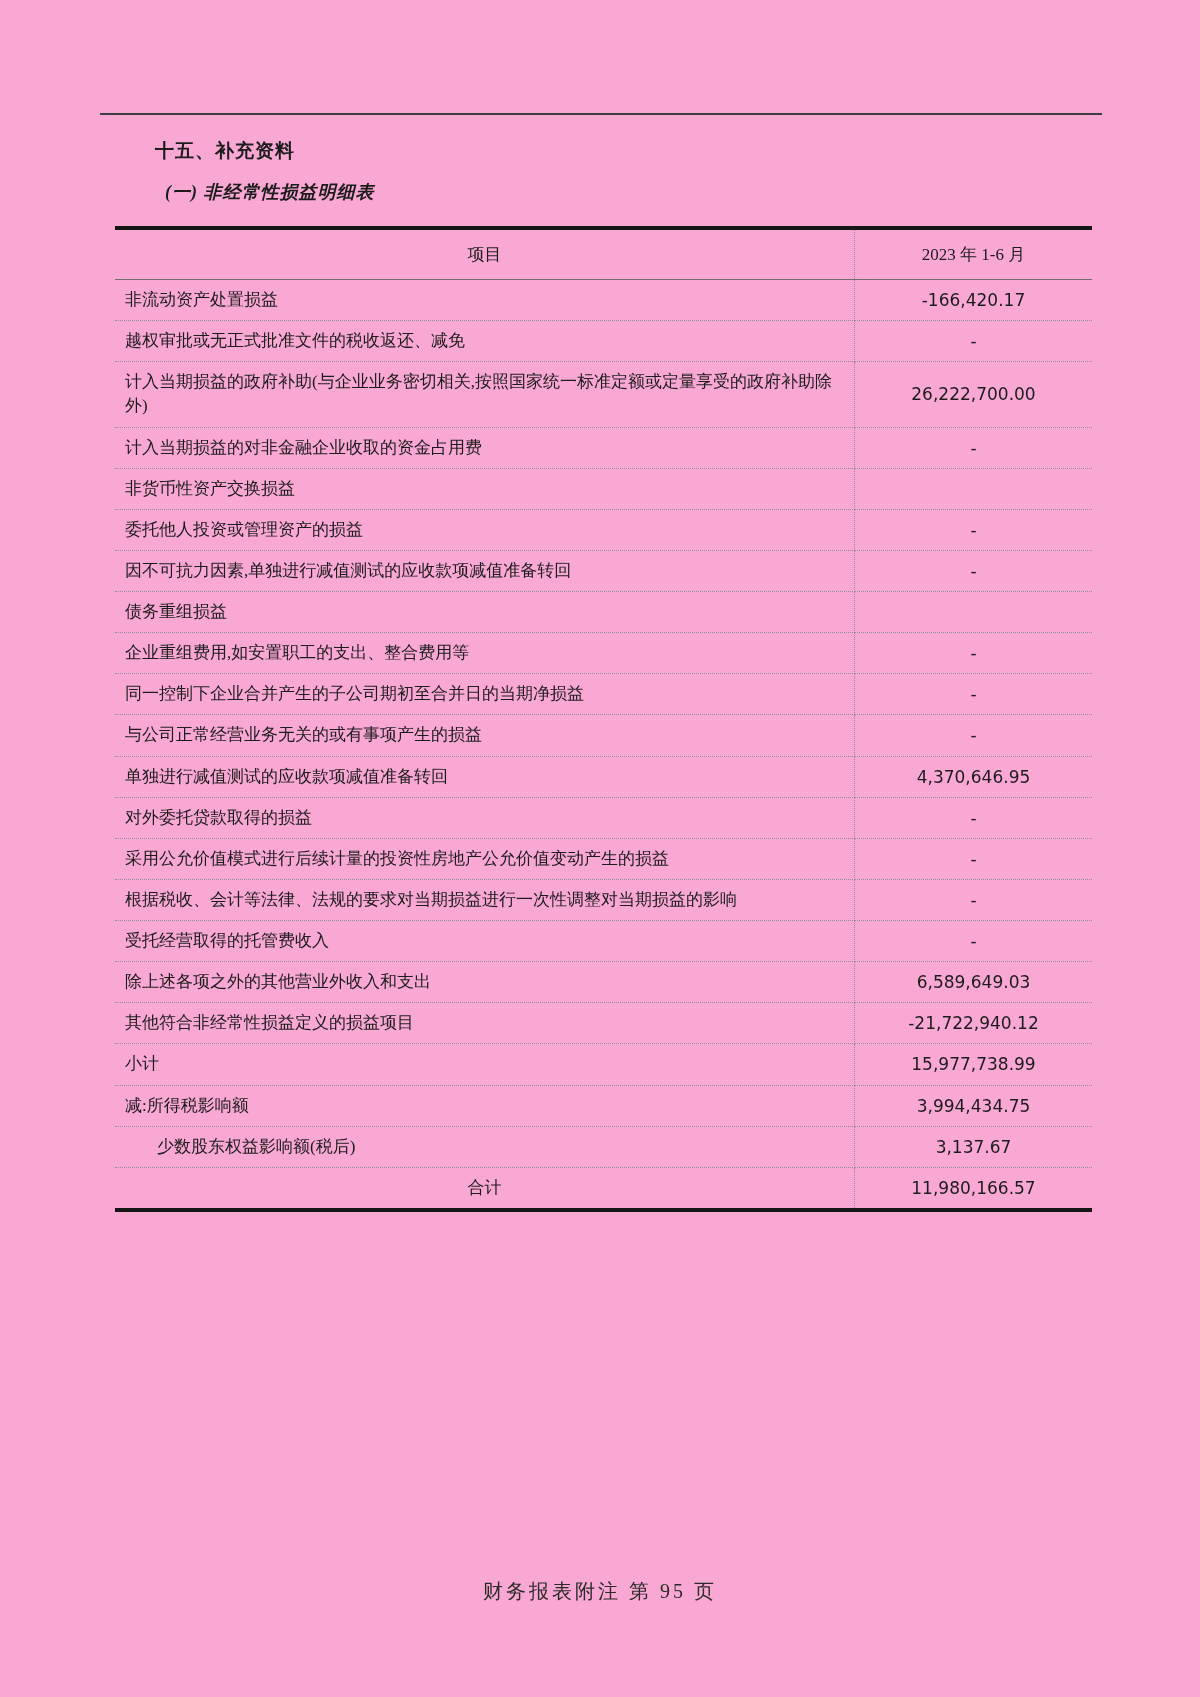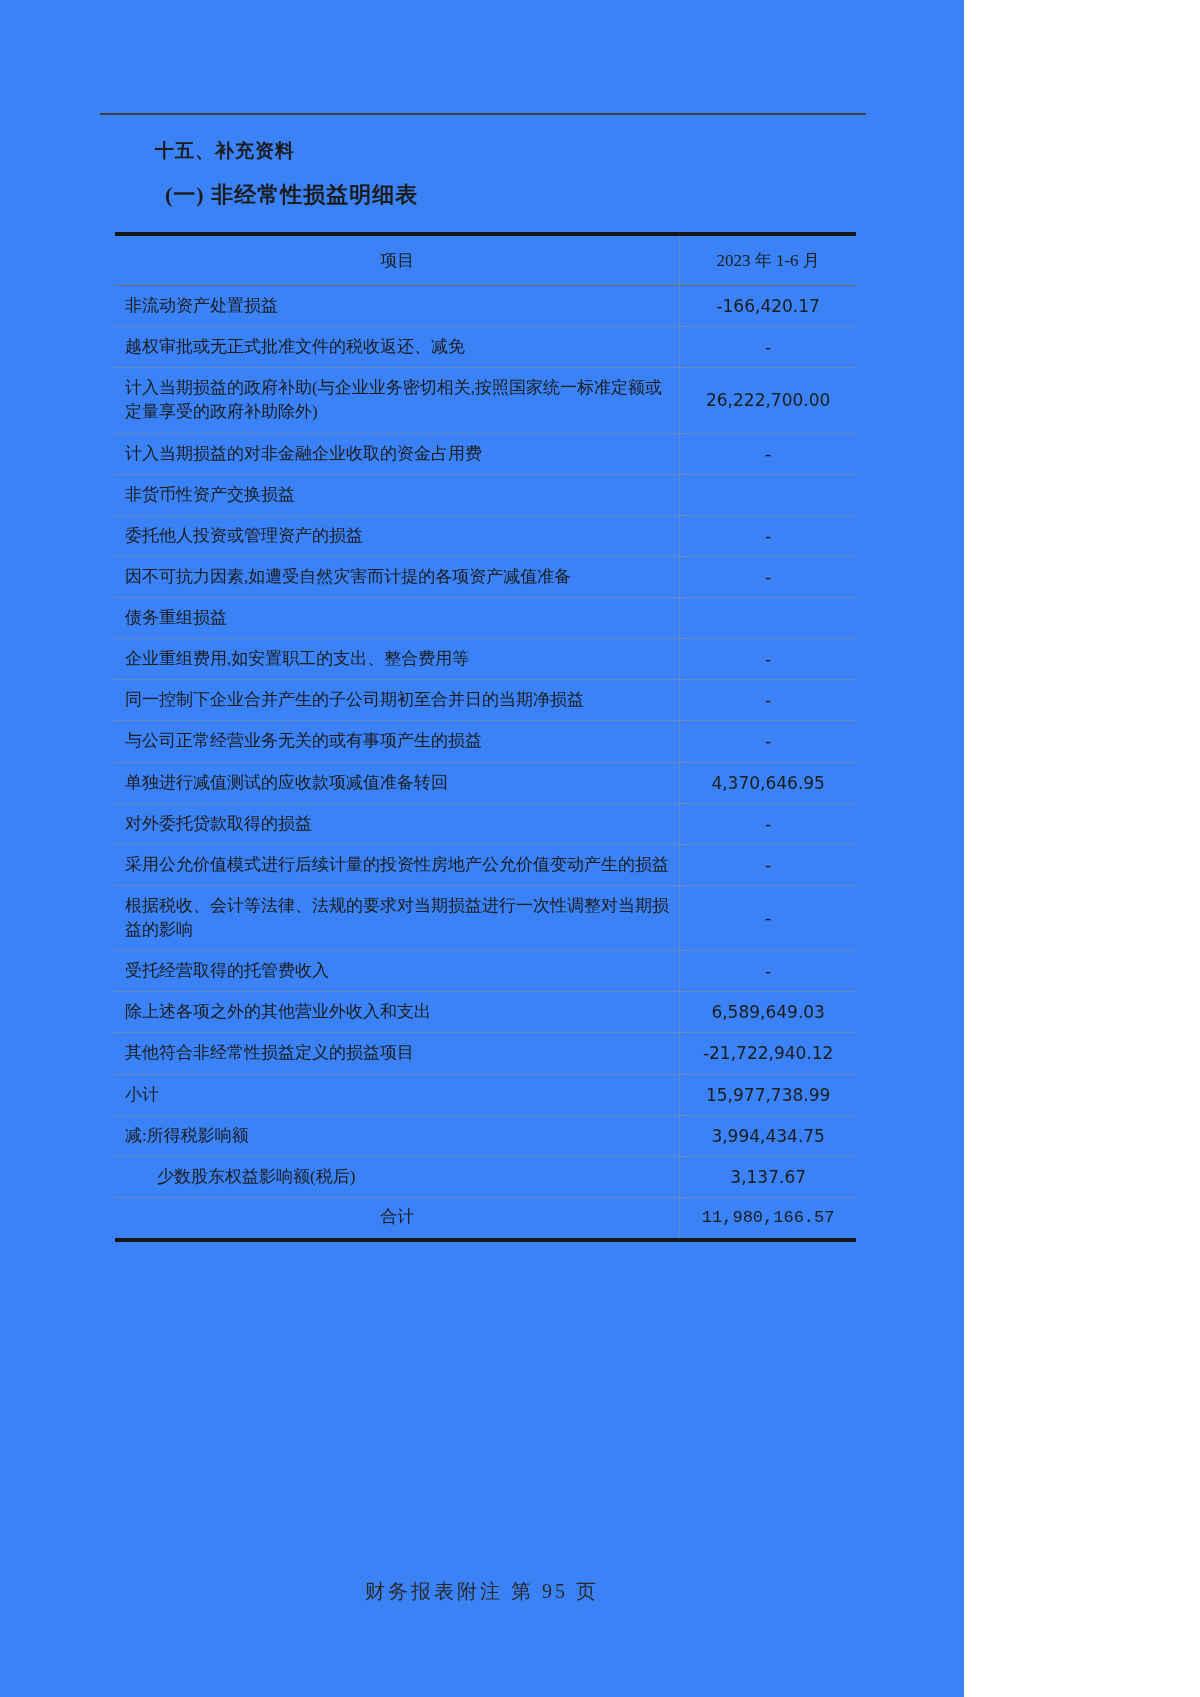--- a/index.html
+++ b/index.html
@@ -1,43 +1,44 @@
 <!DOCTYPE html>
 <html><head>
 <meta charset="utf-8">
 <style>
   html, body { margin: 0; padding: 0; background: #ffffff; }
   .page {
     position: relative;
-    width: 964px;
+    width: 1200px;
     height: 1697px;
-    background: #3b82f6;
+    background: #f9a8d4;
     font-family: "Liberation Serif", "DejaVu Serif", serif;
     color: #1c1c1c;
     overflow: hidden;
   }
   .top-rule {
     position: absolute;
     left: 100px;
     right: 98px;
     top: 113px;
     border-top: 2px solid #3f3f3f;
   }
   .content { padding: 138px 108px 0 115px; }
   .section-title {
     margin: 0 0 0 40px;
     font-size: 19px;
     font-weight: bold;
     letter-spacing: 1px;
   }
   .table-title {
     margin: 16px 0 22px 50px;
-    font-size: 22px;
+    font-size: 18px;
     font-weight: bold;
     letter-spacing: 1px;
+    font-style: italic;
   }
   table.fin {
     width: 100%;
     border-collapse: collapse;
     border-top: 4px solid #161616;
     border-bottom: 4px solid #161616;
     table-layout: fixed;
   }
   table.fin th {
     font-weight: normal;
@@ -47,21 +48,21 @@
     border-bottom: 1px solid #6e6e6e;
   }
   th.col-item { width: 74%; border-right: 1px dotted #8f8f8f; }
   table.fin td {
     font-size: 17px;
     line-height: 1.42;
     padding: 8px 10px;
     border-bottom: 1px dotted #8f8f8f;
     vertical-align: middle;
   }
-  table.fin tr:last-child td { border-bottom: none; font-family: Liberation Mono, monospace; }
+  table.fin tr:last-child td { border-bottom: none; }
   td.c-item {
     text-align: left;
     border-right: 1px dotted #8f8f8f;
     padding-left: 10px;
   }
   td.c-item.indent { padding-left: 42px; }
   td.c-item.center { text-align: center; }
   td.c-value {
     text-align: center;
     padding-right: 9px;
@@ -113,21 +114,21 @@
           </tr>
           <tr>
             <td class="c-item">非货币性资产交换损益</td>
             <td class="c-value"></td>
           </tr>
           <tr>
             <td class="c-item">委托他人投资或管理资产的损益</td>
             <td class="c-value">-</td>
           </tr>
           <tr>
-            <td class="c-item">因不可抗力因素,如遭受自然灾害而计提的各项资产减值准备</td>
+            <td class="c-item">因不可抗力因素,单独进行减值测试的应收款项减值准备转回</td>
             <td class="c-value">-</td>
           </tr>
           <tr>
             <td class="c-item">债务重组损益</td>
             <td class="c-value"></td>
           </tr>
           <tr>
             <td class="c-item">企业重组费用,如安置职工的支出、整合费用等</td>
             <td class="c-value">-</td>
           </tr>

